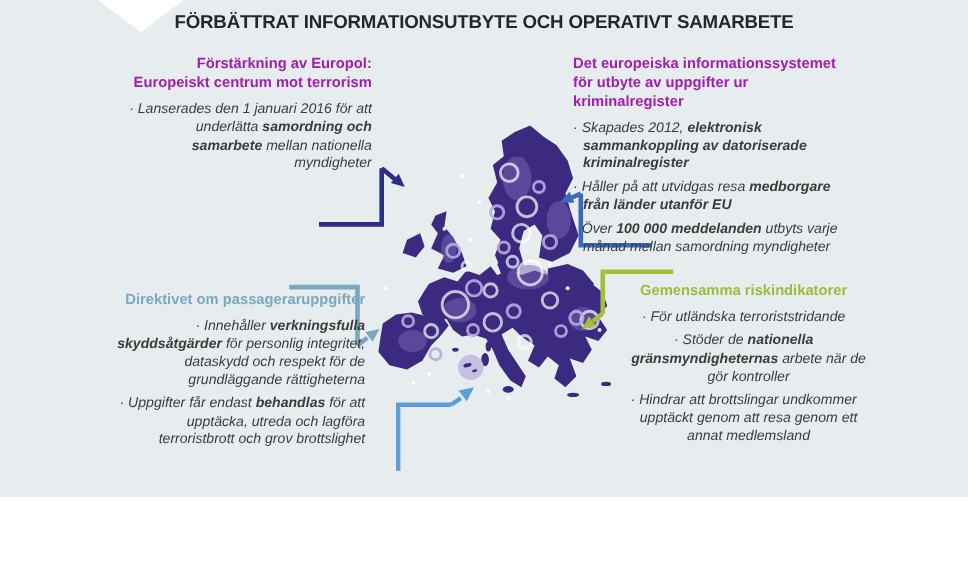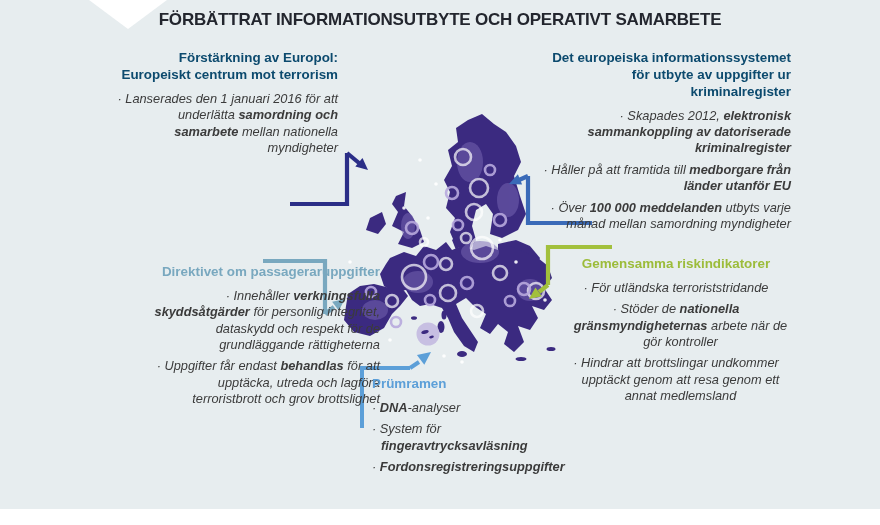--- a/index.html
+++ b/index.html
@@ -1,37 +1,37 @@
 <!DOCTYPE html>
 <html><head>
 <meta charset="utf-8">
 <style>
   html,body{margin:0;padding:0;}
   #canvas{
-    position:relative;width:880px;height:509px;overflow:hidden;
+    position:relative;width:880px;height:452px;overflow:hidden;
     background:#e7edef;
     font-family:"Liberation Sans","DejaVu Sans",sans-serif;
     -webkit-font-smoothing:antialiased;
   }
   .corner-tri{
     position:absolute;left:89px;top:0;width:0;height:0;
     border-left:39px solid transparent;border-right:39px solid transparent;
     border-top:29px solid #ffffff;
   }
   .title{
     position:absolute;left:0;right:0;top:10px;text-align:center;
     font-size:17px;font-weight:700;letter-spacing:-0.2px;color:#23262e;
   }
   .block{position:absolute;font-size:12.8px;line-height:1.28;color:#3b3b3b;}
   .block h2{margin:0 0 7px 0;font-size:13.4px;line-height:1.26;font-weight:700;}
   .align-right{text-align:right;}
   .bullet{margin-top:5px;font-style:italic;}
   .hang .bullet{padding-left:9px;text-indent:-9px;}
   b{font-weight:700;}
-  .h-blue{color:#0c4a6e;}
+  .h-blue{color:#a21caf;}
   .h-teal{color:#79a8bf;}
   .h-sky{color:#5c9fd8;}
   .h-green{color:#9cbc3a;}
   #overlay{position:absolute;left:0;top:0;pointer-events:none;}
 </style>
 </head>
 <body>
 
 <div id="canvas">
 
@@ -158,48 +158,40 @@
     </g>
   </svg>
 
   <div class="block align-right" style="left:112px;top:50px;width:226px;">
     <h2 class="h-blue">Förstärkning av Europol: Europeiskt centrum mot terrorism</h2>
     <div>
         <div class="bullet"><span>· </span><span>Lanserades den 1 januari 2016 för att underlätta </span><b>samordning och samarbete</b><span> mellan nationella myndigheter</span></div>
       </div>
   </div>
 
-  <div class="block hang" style="left:533px;top:50px;width:258px;text-align:right;">
+  <div class="block hang" style="left:521px;top:50px;width:258px;">
     <h2 class="h-blue">Det europeiska informationssystemet för utbyte av uppgifter ur kriminalregister</h2>
     <div>
         <div class="bullet"><span>· </span><span>Skapades 2012, </span><b>elektronisk sammankoppling av datoriserade kriminalregister</b></div>
-        <div class="bullet"><span>· </span><span>Håller på att framtida till </span><b>medborgare från länder utanför EU</b></div>
+        <div class="bullet"><span>· </span><span>Håller på att utvidgas resa </span><b>medborgare från länder utanför EU</b></div>
         <div class="bullet"><span>· </span><span>Över </span><b>100 000 meddelanden</b><span> utbyts varje månad mellan samordning myndigheter</span></div>
       </div>
   </div>
 
-  <div class="block align-right" style="left:106px;top:264px;width:226px;margin-left:48px;">
+  <div class="block align-right" style="left:106px;top:264px;width:226px;">
     <h2 class="h-teal">Direktivet om passageraruppgifter</h2>
     <div>
         <div class="bullet"><span>· </span><span>Innehåller </span><b>verkningsfulla skyddsåtgärder</b><span> för personlig integritet, dataskydd och respekt för de grundläggande rättigheterna</span></div>
         <div class="bullet"><span>· </span><span>Uppgifter får endast </span><b>behandlas</b><span> för att upptäcka, utreda och lagföra terroristbrott och grov brottslighet</span></div>
       </div>
   </div>
 
   <div class="block hang" style="left:557px;top:256px;width:238px;text-align:center;">
     <h2 class="h-green">Gemensamma riskindikatorer</h2>
     <div>
         <div class="bullet"><span>· </span><span>För utländska terroriststridande</span></div>
         <div class="bullet"><span>· </span><span>Stöder de </span><b>nationella gränsmyndigheternas</b><span> arbete när de gör kontroller</span></div>
         <div class="bullet"><span>· </span><span>Hindrar att brottslingar undkommer upptäckt genom att resa genom ett annat medlemsland</span></div>
       </div>
   </div>
 
-  <div class="block hang" style="left:372px;top:376px;width:215px;">
-    <h2 class="h-sky">Prümramen</h2>
-    <div>
-        <div class="bullet"><span>· </span><b>DNA</b><span>-analyser</span></div>
-        <div class="bullet"><span>· </span><span>System för </span><b>fingeravtrycksavläsning</b></div>
-        <div class="bullet"><span>· </span><b>Fordonsregistreringsuppgifter</b></div>
-      </div>
-  </div>
 
 </div>
 
 </body></html>

